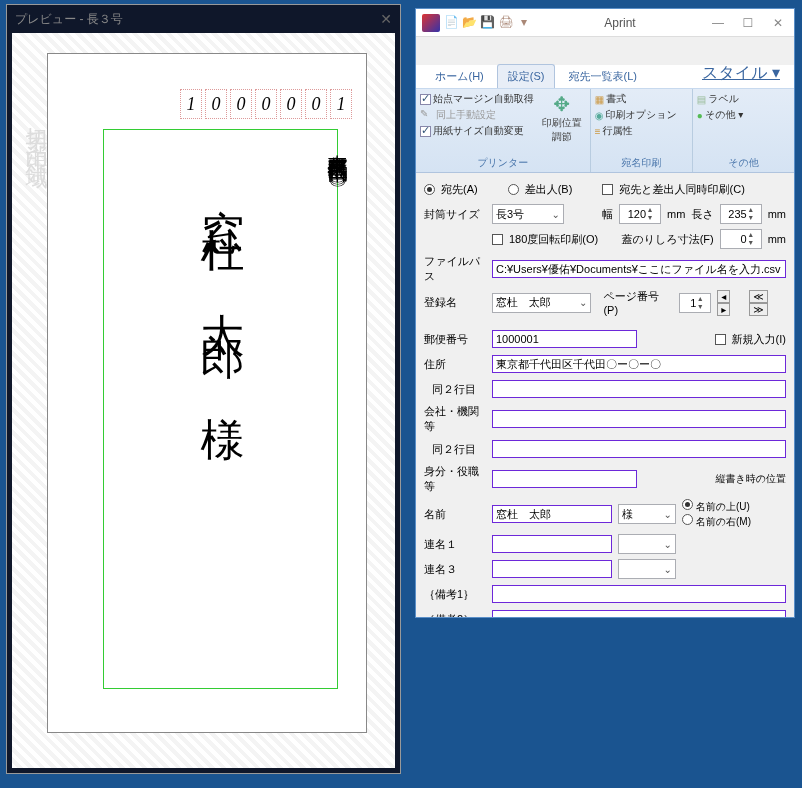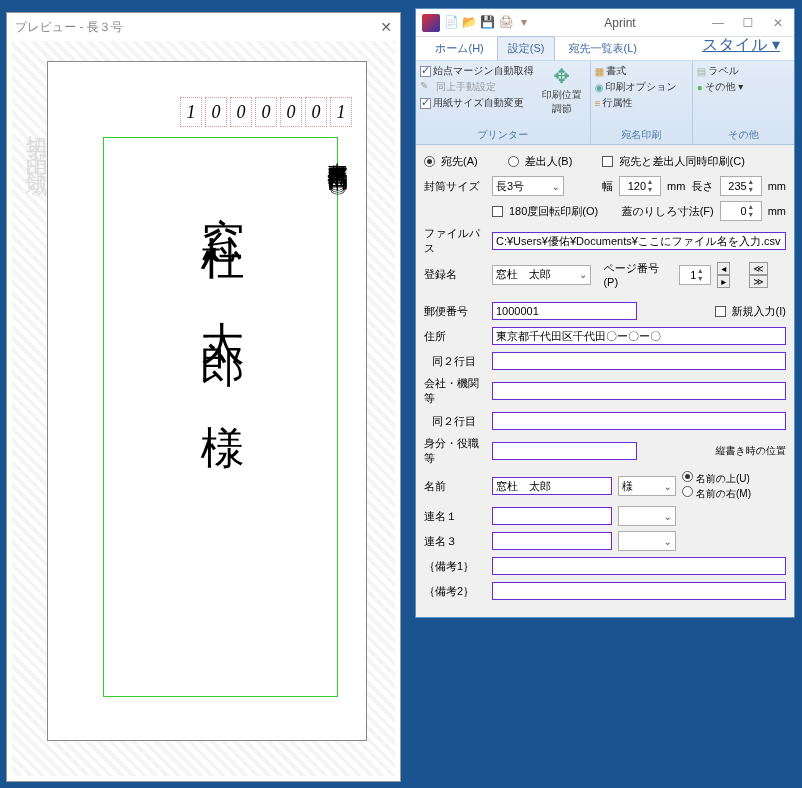--- a/index.html
+++ b/index.html
@@ -8,23 +8,23 @@
     font-size: 12px;
     background: #1a5490;
     width: 802px;
     height: 788px;
     overflow: hidden;
     position: relative;
   }
   
   .preview-window {
     position: absolute;
-    left: 6px; top: 12px;
+    left: 6px; top: 4px;
     width: 395px; height: 770px;
-    background: #ffffff;
+    background: #0f172a;
     border: 1px solid #999;
   }
   .preview-title {
     height: 28px;
     display: flex; align-items: center; justify-content: space-between;
     padding: 0 8px;
     color: #888;
     font-size: 12px;
   }
   .preview-close { font-size: 14px; color: #666; cursor: default; }
@@ -112,20 +112,21 @@
   .win-btns { display: flex; gap: 10px; color: #888; }
   .win-btns span { width: 20px; text-align: center; }
 
   .ribbon-tabs {
     height: 24px;
     background: #fff;
     display: flex; align-items: flex-end;
     padding: 0 8px;
     gap: 2px;
     border-bottom: 1px solid #c7d9ee;
+    margin-top: 28px;
   }
   .ribbon-tab {
     padding: 4px 10px;
     color: #3a66a0;
     font-size: 11px;
     border: 1px solid transparent;
     border-bottom: none;
     border-radius: 3px 3px 0 0;
   }
   .ribbon-tab.active {

